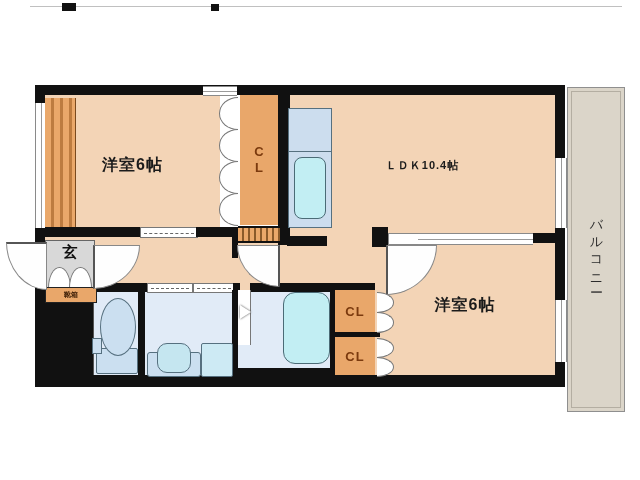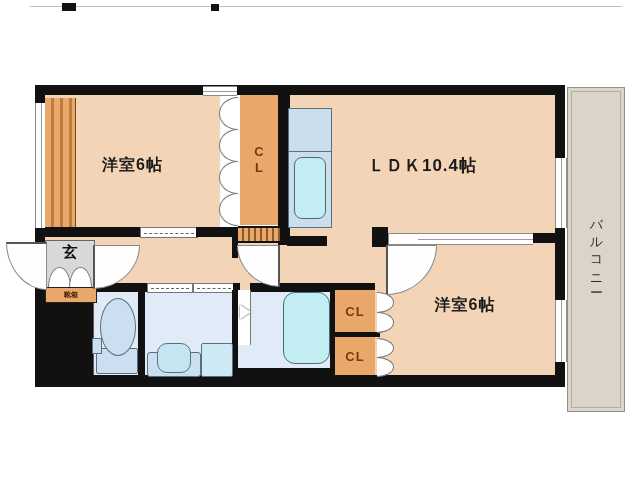--- a/index.html
+++ b/index.html
@@ -7,21 +7,21 @@
          font-family:"Liberation Sans","DejaVu Sans",sans-serif;}
   .abs{position:absolute;}
   .wall{position:absolute;background:#111;}
   .room{position:absolute;display:flex;align-items:center;justify-content:center;}
   .fill-peach{background:#f3d4b6;}
   .fill-orange{background:#e9a76a;}
   .fill-wet{background:#e1ebf7;}
   .fill-gray{background:#d8d8d8;}
   .label{color:#1b1b1b;font-weight:700;letter-spacing:1px;}
   .label-room{font-size:16px;}
-  .label-ldk{font-size:17px;}
+  .label-ldk{font-size:11px;}
   .vtext{writing-mode:vertical-rl;text-orientation:upright;}
   .cl-label{color:#7b3a0e;font-weight:700;font-size:13px;letter-spacing:1px;}
   .window{position:absolute;background:#fff;}
   .win-v{border-left:1px solid #8a8a8a;border-right:1px solid #8a8a8a;}
   .win-v::after{content:"";position:absolute;left:50%;top:0;bottom:0;width:1px;background:#9a9a9a;}
   .win-h{border-top:1px solid #8a8a8a;border-bottom:1px solid #8a8a8a;}
   .win-h::after{content:"";position:absolute;top:50%;left:0;right:0;height:1px;background:#9a9a9a;}
   .slide{position:absolute;background:#fff;border:1px solid #777;}
   .slide::after{content:"";position:absolute;left:3px;right:3px;top:50%;border-top:1px dashed #666;}
   .door{position:absolute;background:#fefefe;border:1px solid #888;}

